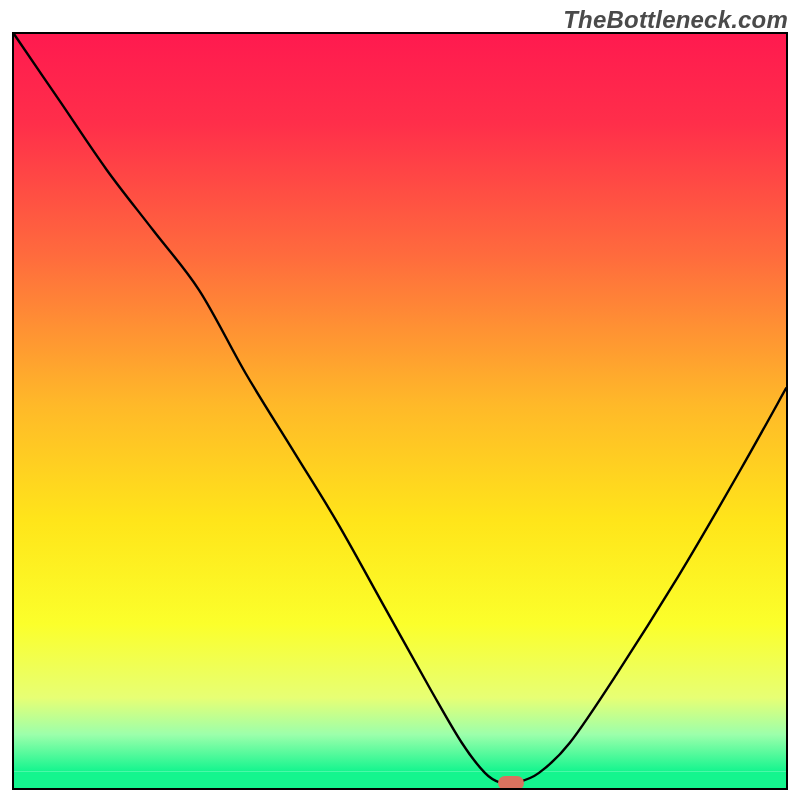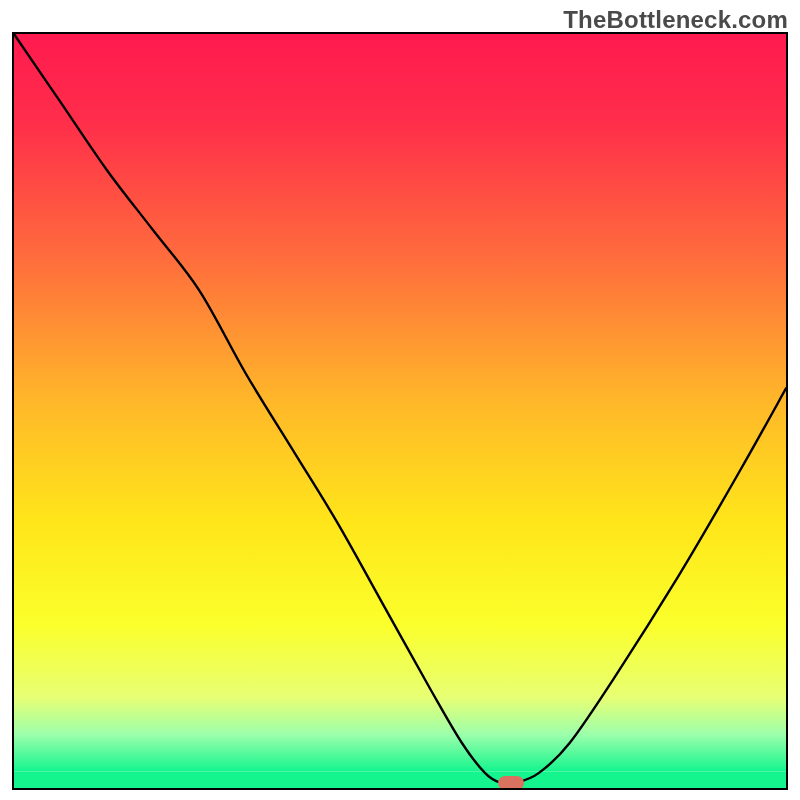--- a/index.html
+++ b/index.html
@@ -8,20 +8,21 @@
     width: 800px;
     height: 800px;
     background: #ffffff;
     font-family: Arial, Helvetica, sans-serif;
     overflow: hidden;
   }
   .stage {
     position: relative;
     width: 800px;
     height: 688px;
+    font-style: italic;
   }
   .watermark {
     position: absolute;
     top: 6px;
     right: 12px;
     font-size: 24px;
     font-weight: 600;
     color: #4a4a4a;
     letter-spacing: 0.2px;
     z-index: 5;

